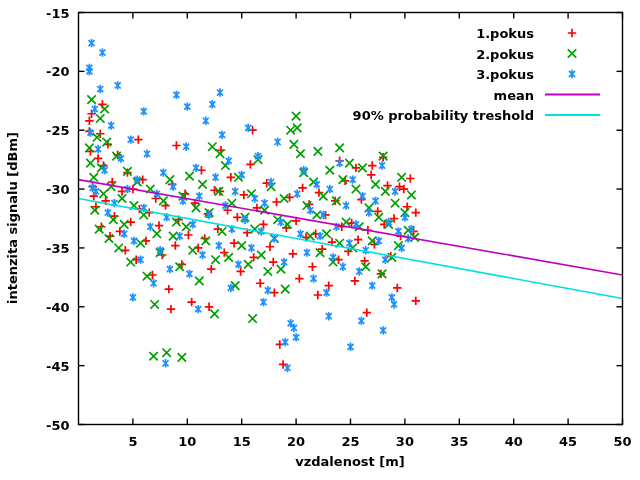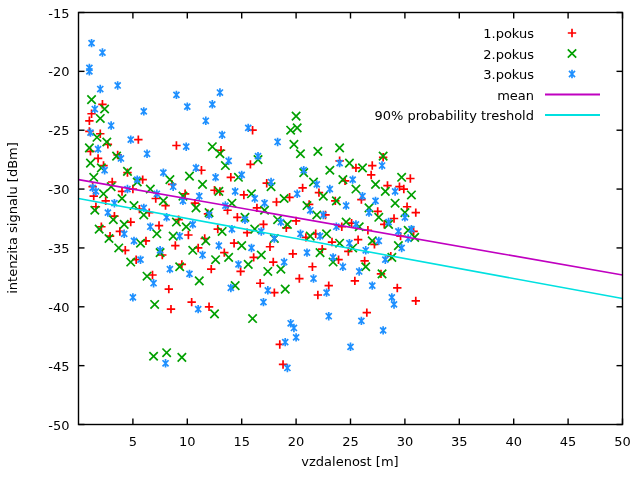--- a/index.html
+++ b/index.html
@@ -1,18 +1,18 @@
 <!DOCTYPE html>
 <html><head>
 <meta charset="utf-8">
 <style>
   html,body{margin:0;padding:0;background:#ffffff;}
   body{width:640px;height:480px;overflow:hidden;
        font-family:"DejaVu Sans","Liberation Sans",sans-serif;}
-  #root{position:relative;width:640px;height:480px;background:#a21caf;}
+  #root{position:relative;width:640px;height:480px;background:#a21caf;font-weight:bold;}
   svg{display:block;}
   text{font-family:"DejaVu Sans","Liberation Sans",sans-serif;fill:#000;}
   .ticklabel{font-size:13px;}
   .axistitle{font-size:13px;}
   .legendlabel{font-size:13px;}
 </style>
 </head>
 <body>
 
 <div id="root">

